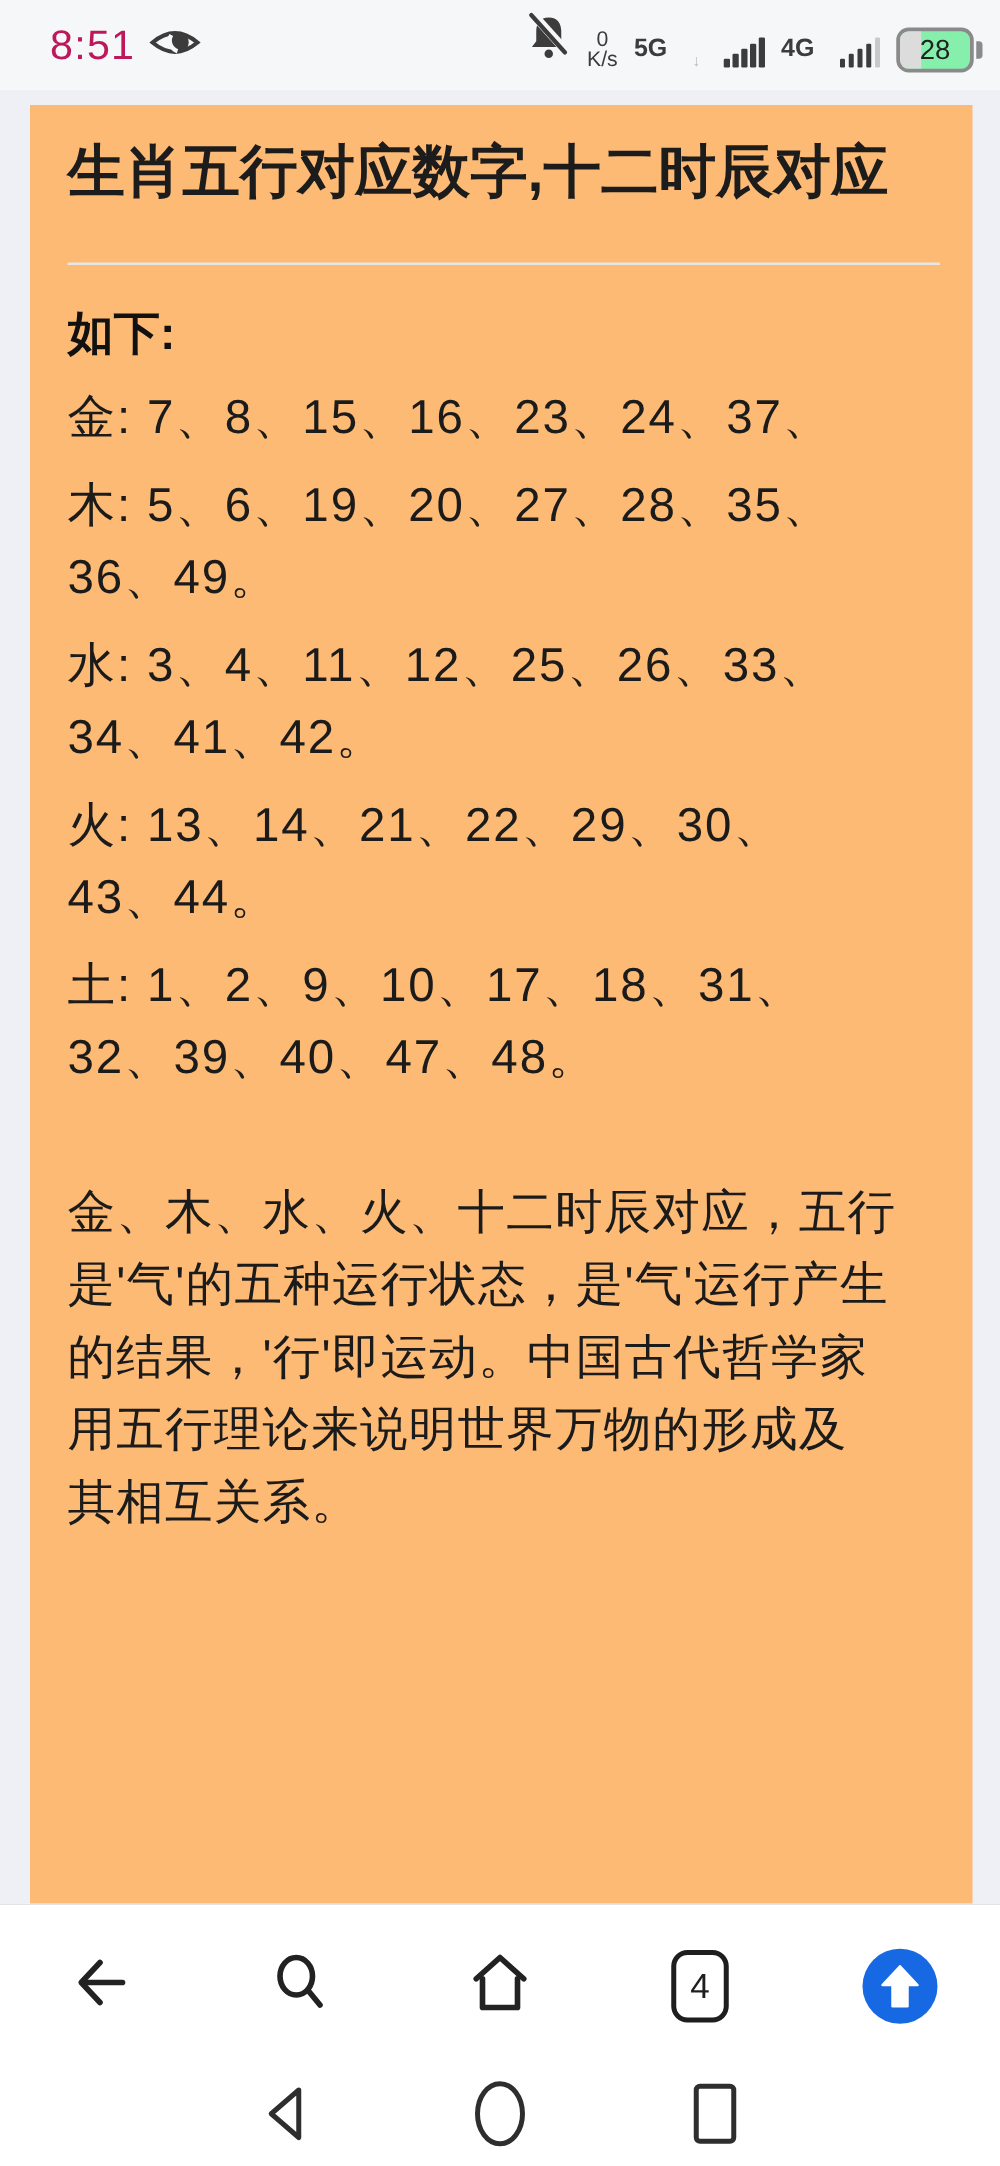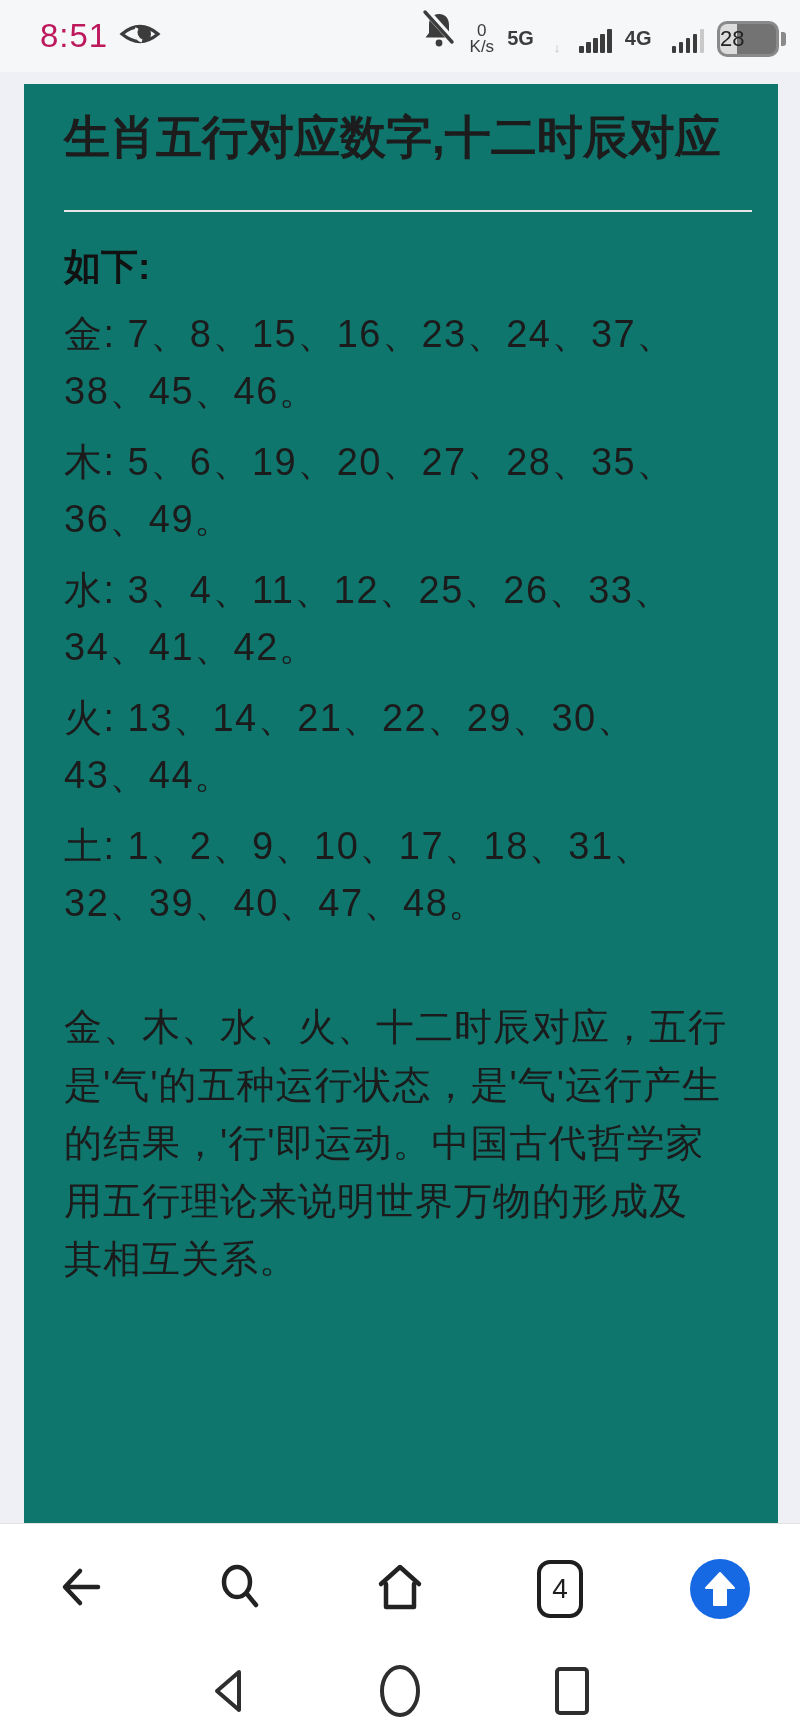--- a/index.html
+++ b/index.html
@@ -24,29 +24,29 @@
   .speed-stack{display:flex;flex-direction:column;align-items:center;line-height:16px;color:var(--icon-ink);
     font-size:17px;margin-bottom:-2px;}
   .net-group{display:flex;align-items:flex-end;gap:20px;}
   .net-label{font-size:20px;font-weight:700;color:var(--icon-ink);align-self:flex-start;line-height:18px;}
   .bars{display:flex;align-items:flex-end;gap:2.5px;}
   .bars span{display:block;width:4.5px;background:var(--icon-ink);border-radius:1px;}
   .bars span.dim{background:#c9c9c9;}
   .net-arrow{font-size:13px;color:#b9b9b9;line-height:10px;margin-right:-1px;}
   .battery-wrap{display:flex;align-items:center;margin-bottom:-4px;}
   .battery{position:relative;width:62px;height:36px;border:3px solid #8a8a8a;border-radius:10px;
-    display:flex;align-items:center;overflow:hidden;background:#737373;}
+    display:flex;align-items:center;justify-content:center;overflow:hidden;background:#86efac;}
   .battery .fill{position:absolute;left:0;top:0;bottom:0;width:30%;background:#dcdcdc;}
   .battery .pct{position:relative;font-size:22px;color:#222;z-index:1;}
   .battery-nub{width:5px;height:14px;background:#8a8a8a;border-radius:0 3px 3px 0;margin-left:2px;}
 
   
   .page{position:absolute;top:72px;left:0;width:800px;height:1451px;background:var(--gutter-bg);}
-  .content{position:absolute;left:24px;right:22px;top:12px;bottom:0;background:#0f766e;
-    padding:8px 26px 0 40px;overflow:hidden;color:var(--ink);}
+  .content{position:absolute;left:24px;right:22px;top:12px;bottom:0;background:#fdba74;
+    padding:8px 26px 0 30px;overflow:hidden;color:var(--ink);}
   h1.article-title{font-size:46px;line-height:78px;font-weight:800;color:#1c1c1c;margin-top:6px;}
   .divider{border-top:2px solid #e6e6e6;margin-top:34px;}
   .question-box{margin-top:26px;background:var(--heading-bg);padding:38px 18px 38px 26px;
     font-size:38px;font-weight:700;color:#26312d;}
   .answer-intro{margin-top:30px;font-size:37px;font-weight:700;color:#111;}
   .num-block{margin-top:14px;}
   .num-block .line{font-size:38px;line-height:57px;letter-spacing:1.5px;color:#1b1b1b;margin-top:28px;}
   .para{margin-top:66px;}
   .para .line{font-size:38px;line-height:58px;letter-spacing:1px;color:#1b1b1b;}
 
@@ -130,21 +130,20 @@
       <h1 class="article-title">
         <span>生肖五行对应数字,十二时辰对应</span><br>
       </h1>
       <div class="divider"></div>
 
 
       <div class="answer-intro">如下:</div>
 
       <p class="num-block">
         <span class="line">金: 7、8、15、16、23、24、37、</span><br>
-        <span class="line">38、45、46。</span>
       </p>
       <p class="num-block">
         <span class="line">木: 5、6、19、20、27、28、35、</span><br>
         <span class="line">36、49。</span>
       </p>
       <p class="num-block">
         <span class="line">水: 3、4、11、12、25、26、33、</span><br>
         <span class="line">34、41、42。</span>
       </p>
       <p class="num-block">

